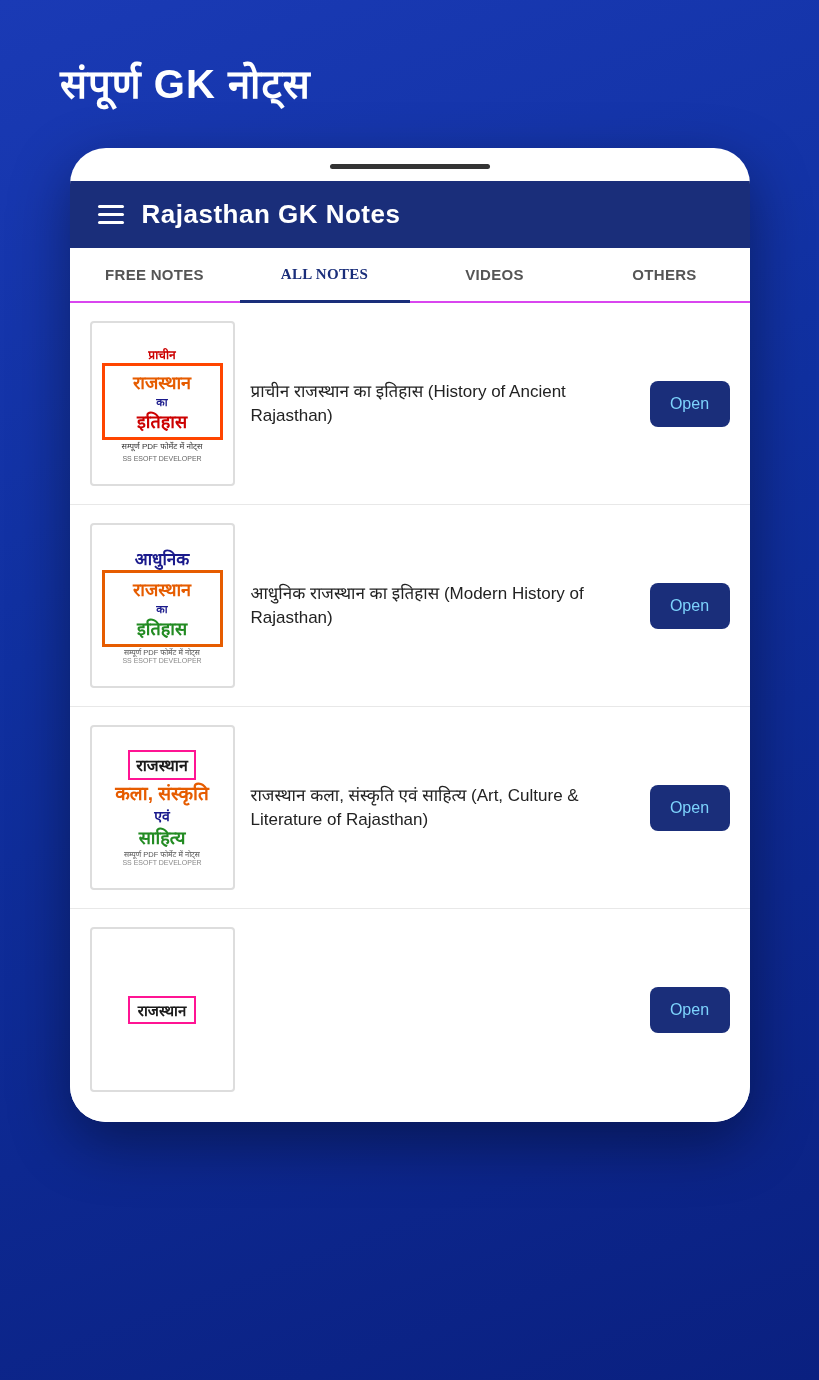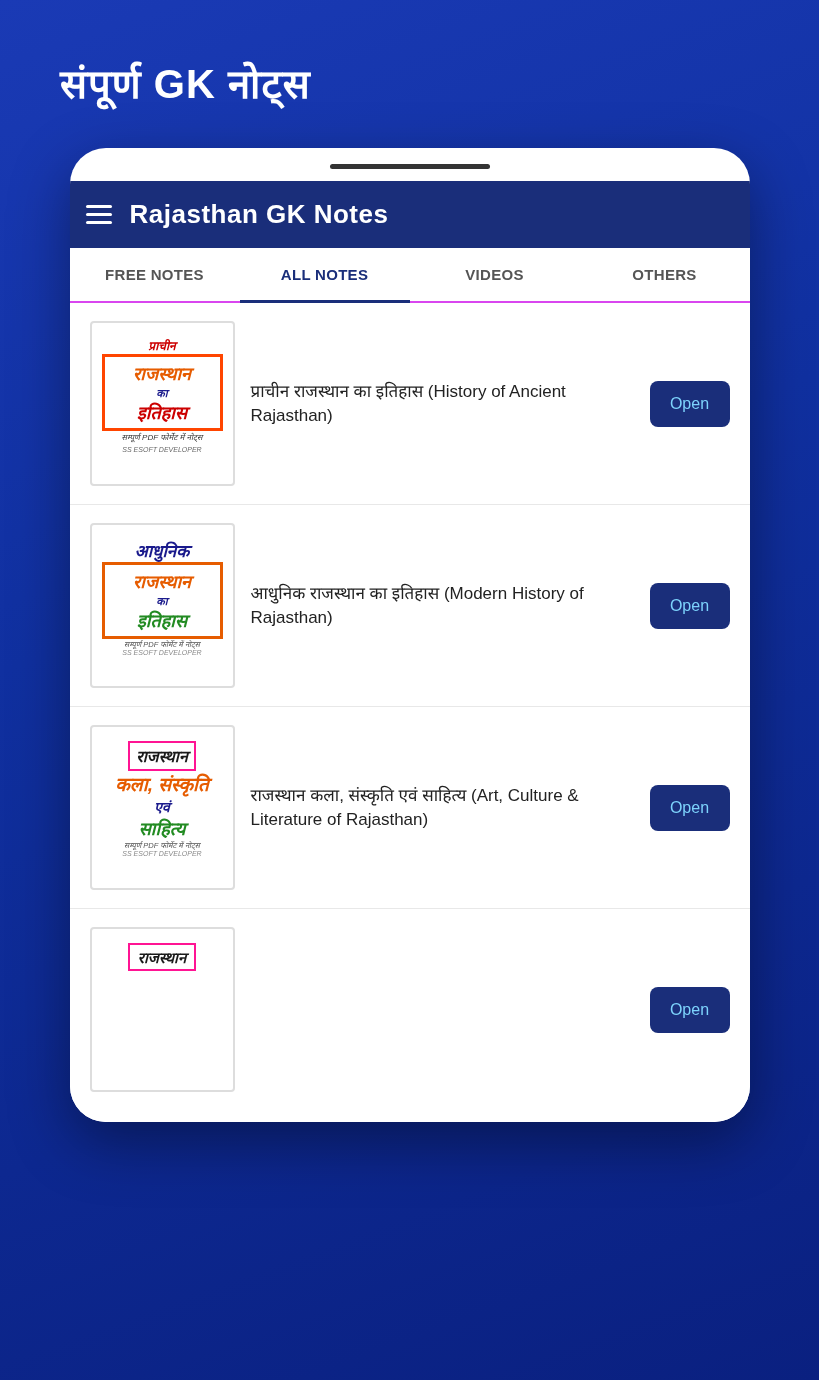--- a/index.html
+++ b/index.html
@@ -38,21 +38,21 @@
     .phone-notch-bar {
       width: 160px;
       height: 5px;
       background: #333;
       border-radius: 3px;
       margin: 16px auto 12px;
     }
 
     .app-header {
       background: #1a2e7a;
-      padding: 18px 16px;
+      padding: 18px 28px;
       display: flex;
       align-items: center;
       gap: 18px;
     }
 
     .hamburger-icon {
       display: flex;
       flex-direction: column;
       gap: 5px;
       cursor: pointer;
@@ -86,20 +86,21 @@
       font-size: 15px;
       font-weight: 600;
       color: #555;
       cursor: pointer;
       position: relative;
       letter-spacing: 0.3px;
     }
 
     .tab-item.active {
       color: #1a2e7a;
+      font-family: Liberation Serif, serif;
     }
 
     .tab-item.active::after {
       content: '';
       position: absolute;
       bottom: -2px;
       left: 0;
       right: 0;
       height: 3px;
       background: #1a2e7a;
@@ -210,24 +211,23 @@
       min-width: 80px;
       flex-shrink: 0;
     }
 
     .thumb-inner {
       width: 100%;
       height: 100%;
       display: flex;
       flex-direction: column;
       align-items: center;
-      justify-content: flex-start;
+      justify-content: center;
       padding: 8px 4px;
       text-align: center;
-      font-style: italic;
     }
   </style>
 </head>
 <body>
 
 <div class="page-title">संपूर्ण GK नोट्स</div>
 
 <div class="phone-container">
 
   <div class="phone-notch-bar"></div>

